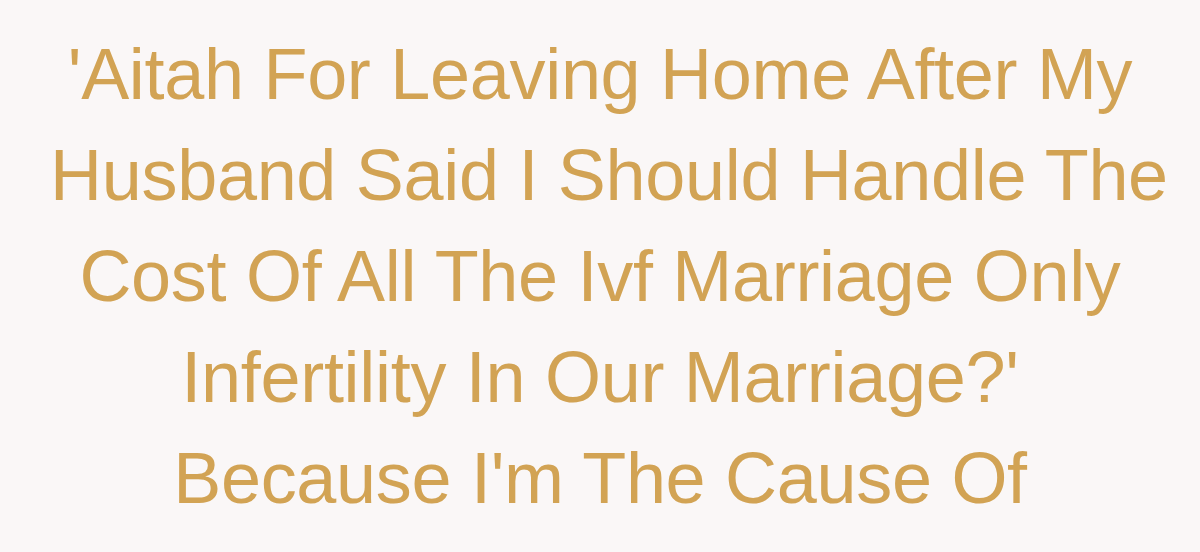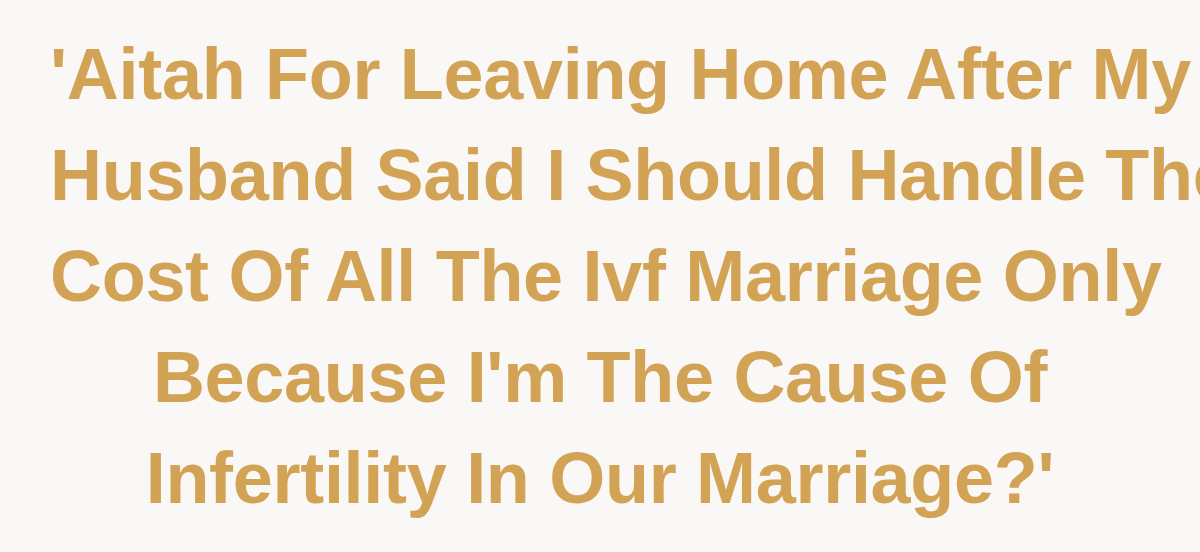--- a/index.html
+++ b/index.html
@@ -24,21 +24,21 @@
     align-items: center;
     justify-content: center;
     box-sizing: border-box;
   }
 
   .headline {
     width: 1100px;
     text-align: center;
     color: #d2a354;
     font-family: "Liberation Sans Narrow", "Liberation Sans", "DejaVu Sans", sans-serif;
-    font-weight: bold;
+    font-weight: normal;
     font-size: 72px;
     line-height: 101px;
     letter-spacing: -0.3px;
     margin: 0;
     padding: 0;
     -webkit-font-smoothing: antialiased;
   }
 
   .headline-line {
     display: block;
@@ -47,17 +47,17 @@
 </style>
 </head>
 <body>
 
 <div class="headline-canvas" style="background: rgb(250, 247, 247);">
 
   <h1 class="headline" style="color: rgb(210, 163, 84);">
     <span class="headline-line">'Aitah For Leaving Home After My</span>
     <span class="headline-line">Husband Said I Should Handle The</span>
     <span class="headline-line">Cost Of All The Ivf Marriage Only</span>
+    <span class="headline-line">Infertility In Our Marriage?'</span>
     <span class="headline-line">Because I'm The Cause Of</span>
-    <span class="headline-line">Infertility In Our Marriage?'</span>
   </h1>
 
 </div>
 
 </body></html>

